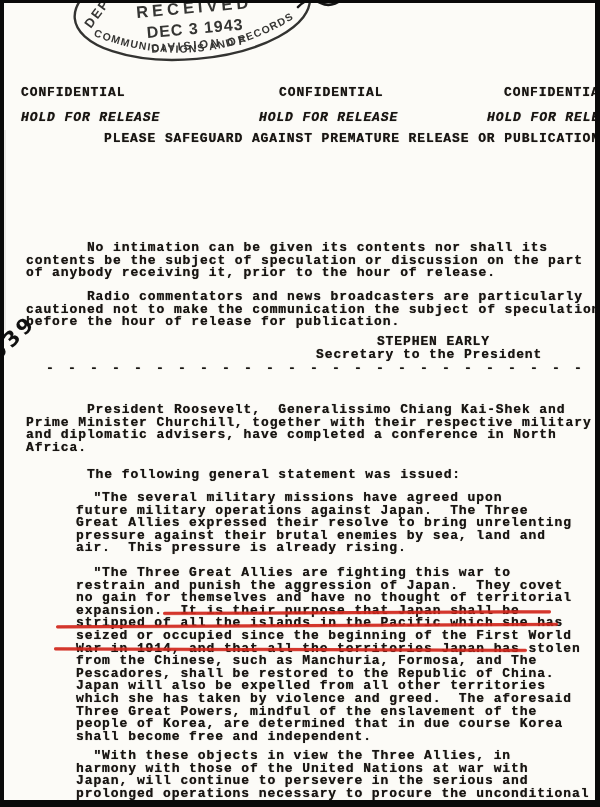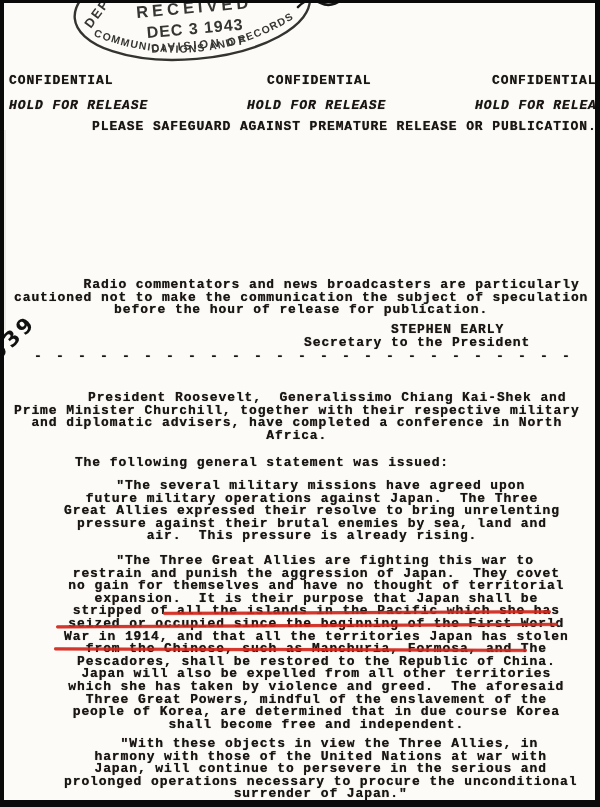--- a/index.html
+++ b/index.html
@@ -13,30 +13,29 @@
   }
   .frame{
     position:absolute;inset:0;z-index:40;pointer-events:none;
     border-top:3px solid #0a0a0a;
     border-left:4px solid #0a0a0a;
     border-right:5px solid #0a0a0a;
     border-bottom:7px solid #0a0a0a;
   }
   .t{
     position:absolute;
-    margin:4px;
+    margin:16px;
     font-family:"Liberation Mono", monospace;
     font-size:13px;
     line-height:12.6px;
     letter-spacing:0.9px;
     font-weight:bold;
     color:#181512;
     white-space:pre;
     text-shadow:0 0 0.7px rgba(20,15,10,.8);
-    text-align:center;
   }
   .hdr{position:absolute;top:71px;left:0;width:100%;height:14px;}
   .hold{position:absolute;top:96px;left:0;width:100%;height:14px;font-style:italic;}
   .hdr .t,.hold .t{top:0;}
   .dashes{
     letter-spacing:3.2px;
     color:#1a1713;
   }
   .redline{
     position:absolute;height:2.6px;z-index:30;
@@ -85,20 +84,23 @@
     <pre class="t" style="left:488px">CONFIDENTIAL</pre>
   </div>
   <div class="hold">
     <pre class="t" style="left:5px">HOLD FOR RELEASE</pre>
     <pre class="t" style="left:243px">HOLD FOR RELEASE</pre>
     <pre class="t" style="left:471px">HOLD FOR RELEASE</pre>
   </div>
 
   <pre class="t" style="left:88px;top:117px">PLEASE SAFEGUARD AGAINST PREMATURE RELEASE OR PUBLICATION.</pre>
 
+  <pre class="t" style="left:10px;top:226px">       No intimation can be given its contents nor shall its
+contents be the subject of speculation or discussion on the part
+of anybody receiving it, prior to the hour of release.</pre>
   <pre class="t" style="left:10px;top:275px">       Radio commentators and news broadcasters are particularly
 cautioned not to make the communication the subject of speculation
 before the hour of release for publication.</pre>
 
   <pre class="t" style="left:300px;top:320px">       STEPHEN EARLY
 Secretary to the President</pre>
 
   <pre class="t dashes" style="left:30px;top:347px">- - - - - - - - - - - - - - - - - - - - - - - - -</pre>
 
   <div class="handnum">939</div>

